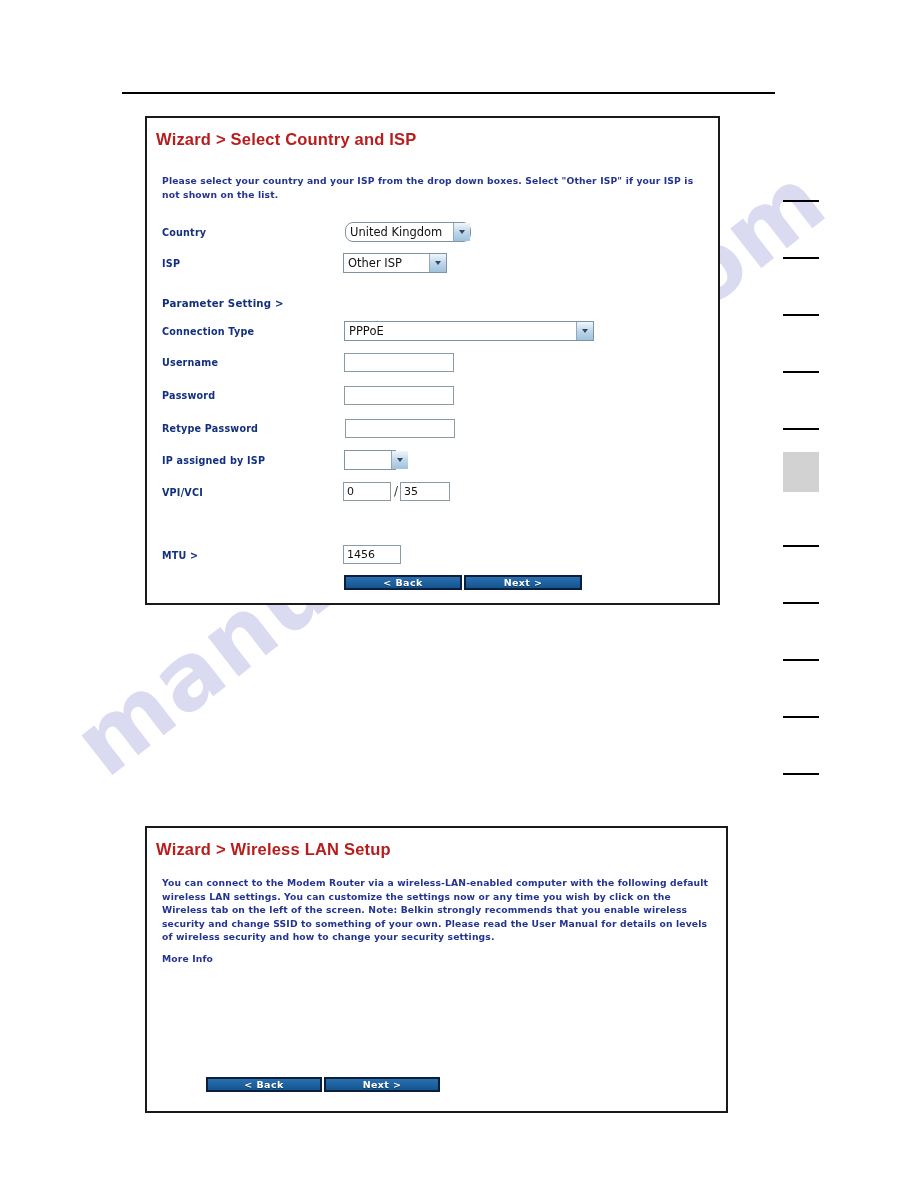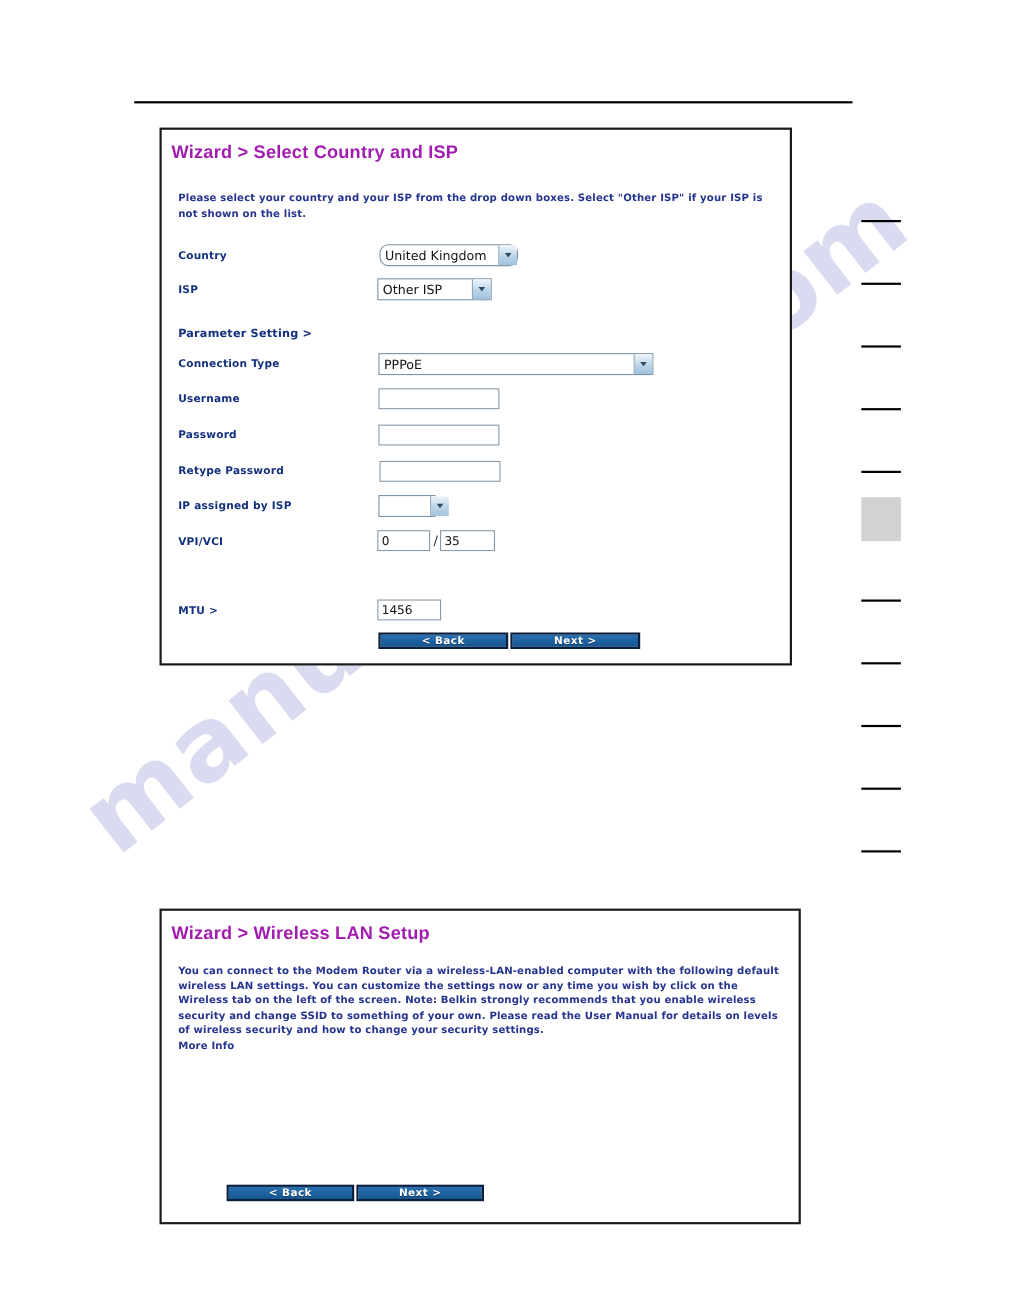--- a/index.html
+++ b/index.html
@@ -90,21 +90,21 @@
     height: 489px;
   }
   .panel-2 {
     left: 145px;
     top: 826px;
     width: 583px;
     height: 287px;
   }
 
   .panel-title {
-    color: #a21caf;
+    color: #b91c1c;
     font-family: "Liberation Sans", sans-serif;
     font-weight: 700;
     font-size: 16.5px;
     letter-spacing: 0.2px;
     position: absolute;
     text-align: center;
   }
   .panel-1 .panel-title { left: 9px; top: 12px; }
   .panel-2 .panel-title { left: 9px; top: 12px; }
 
@@ -122,21 +122,21 @@
     top: 56px;
     width: 545px;
   }
   .panel-2 .panel-intro {
     left: 15px;
     top: 48px;
     width: 552px;
   }
   .panel-2 .panel-intro .more-info {
     display: block;
-    margin-top: 1px;
+    margin-top: 8px;
   }
 
   
   .form-row {
     position: absolute;
     left: 0;
     width: 100%;
     height: 26px;
   }
   .field-label {

